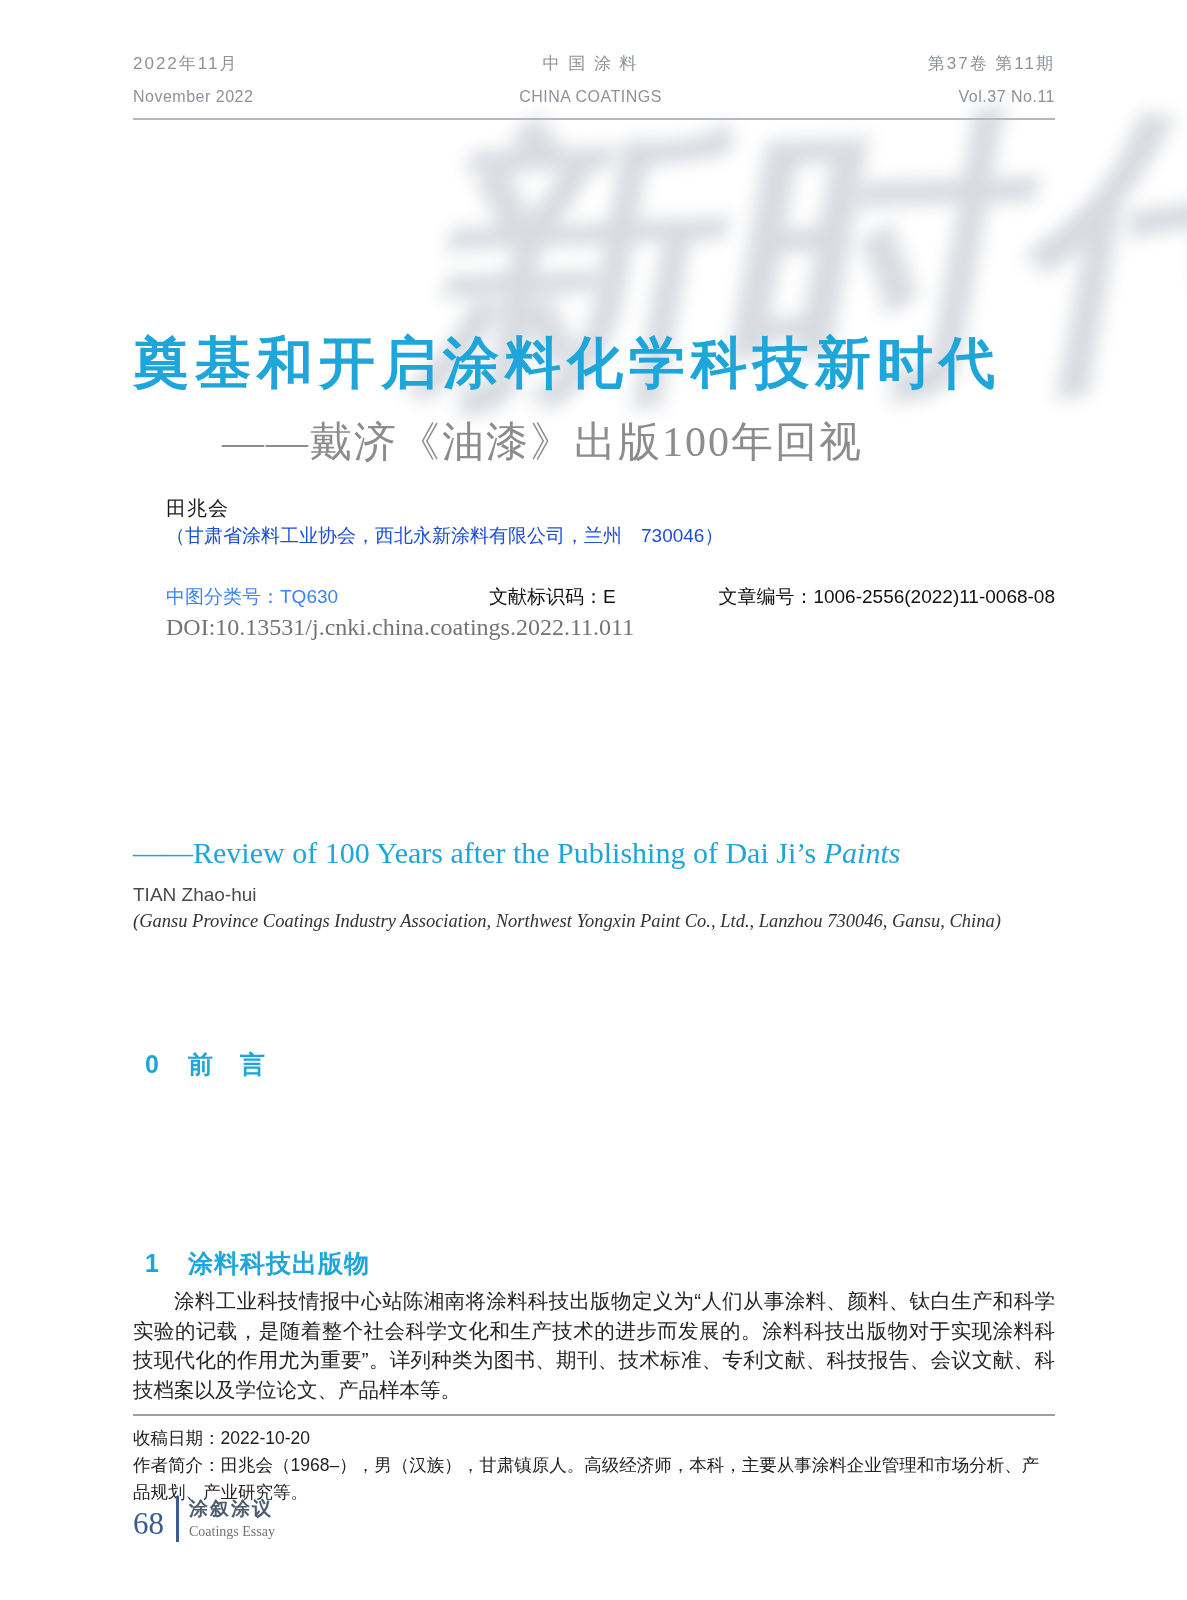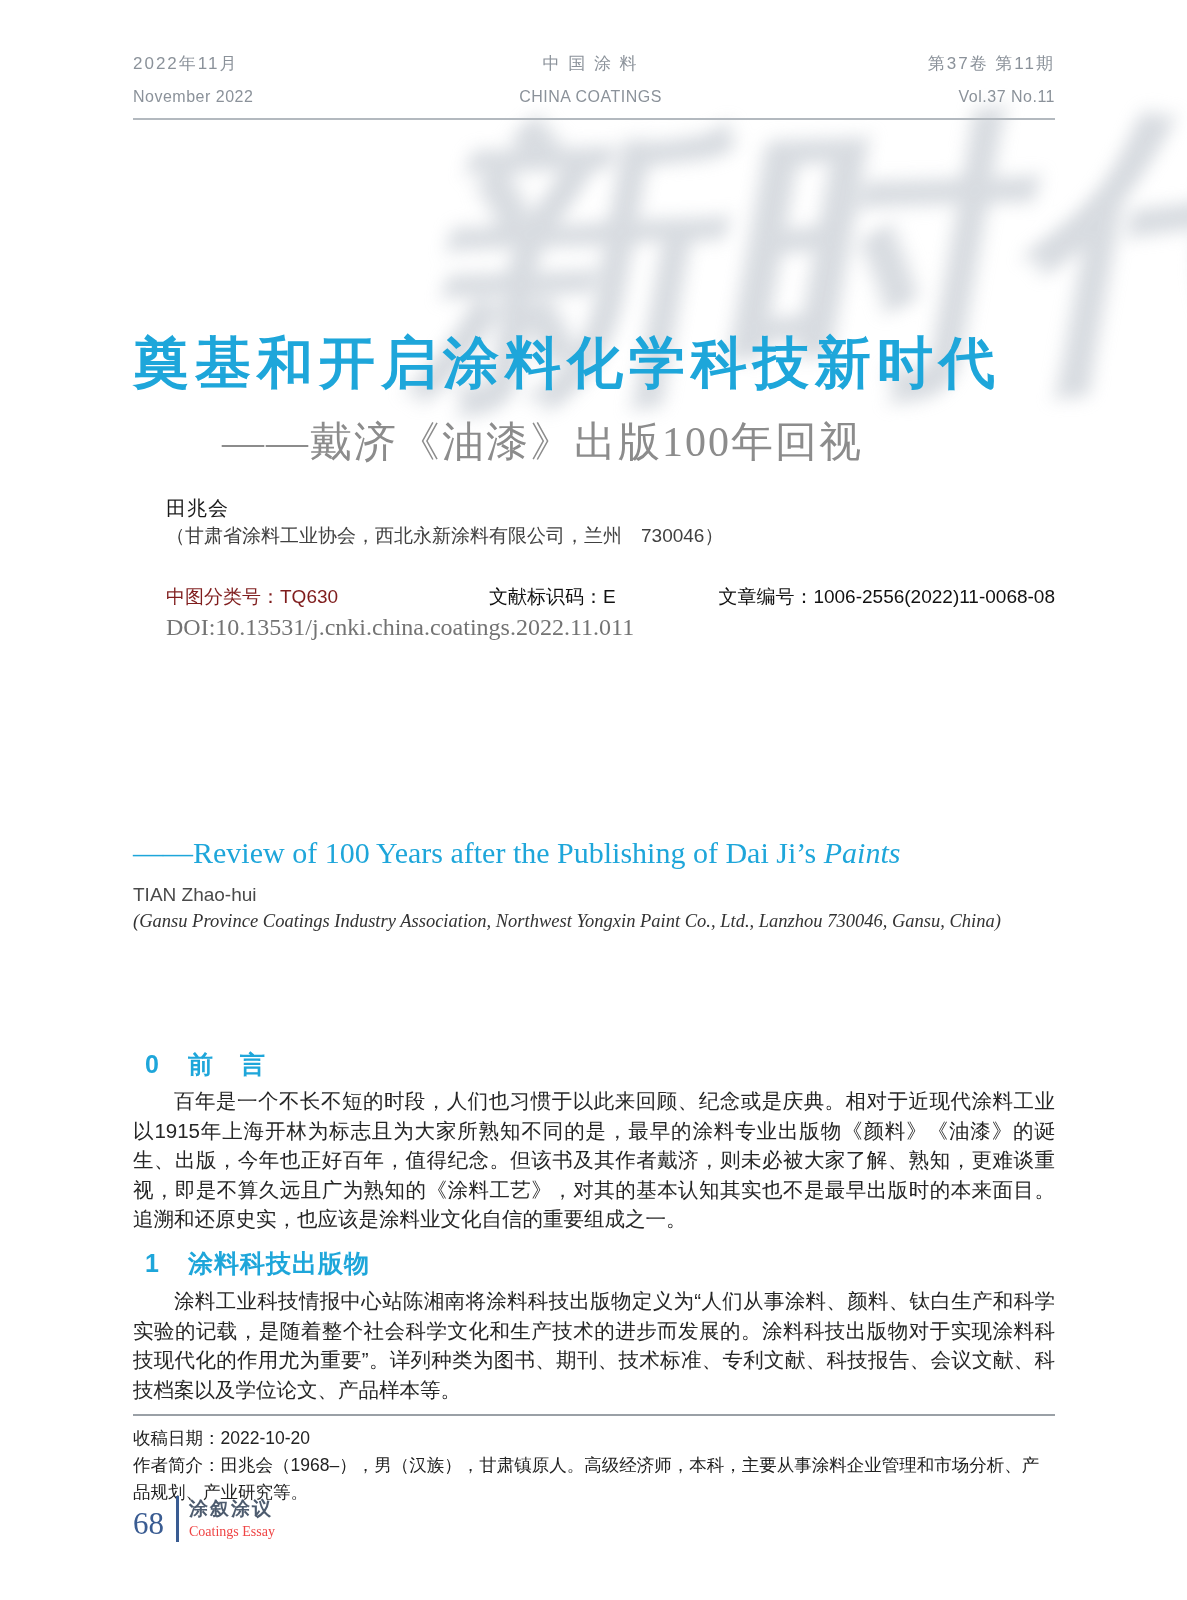--- a/index.html
+++ b/index.html
@@ -33,23 +33,23 @@
     position:absolute; left:133px; top:326px; z-index:1;
     font-size:56px; font-weight:700; letter-spacing:6px; color:#1ea6da;
   }
   .cn-subtitle {
     position:absolute; left:222px; top:414px; z-index:1;
     font-size:42px; color:#8c8c8c; letter-spacing:2px;
     font-family:cursive, "Liberation Serif", serif;
   }
   
   .cn-author { position:absolute; left:166px; top:495px; font-size:20px; color:#1a1a1a; letter-spacing:1px; z-index:1; }
-  .cn-affil  { position:absolute; left:166px; top:523px; font-size:19px; color:#404040; z-index:1; }
+  .cn-affil  { position:absolute; left:166px; top:523px; font-size:19px; color:#1d4ed8; z-index:1; }
   
-  .meta-clc  { position:absolute; left:166px; top:584px; font-size:19px; color:#7f1d1d; z-index:1; }
+  .meta-clc  { position:absolute; left:166px; top:584px; font-size:19px; color:#3b82f6; z-index:1; }
   .meta-code { position:absolute; left:489px; top:584px; font-size:19px; color:#111; z-index:1; }
   .meta-no   { position:absolute; right:132px; top:584px; font-size:19px; color:#111; z-index:1; }
   .doi { position:absolute; left:166px; top:614px; font-size:24px; color:#737373; font-family:"Liberation Serif", serif; z-index:1; }
   
   .en-title {
     position:absolute; left:133px; top:724px; z-index:1;
     font-family:"Liberation Serif", serif; font-weight:700;
     font-size:37px; line-height:56px; color:#1ea6da;
   }
   .en-subtitle {
@@ -77,21 +77,21 @@
   .footnote {
     position:absolute; left:133px; top:1414px; width:922px; z-index:1;
     border-top:2px solid #9aa0a6; padding-top:9px;
     font-size:17.5px; line-height:27px; color:#222;
   }
   
   .footer { position:absolute; left:133px; top:1496px; display:flex; z-index:1; }
   .page-num { font-family:"Liberation Serif", serif; font-size:31px; color:#3a5c92; margin-top:10px; }
   .footer-bar { width:3px; height:46px; background:#3a5c92; margin:0 10px 0 12px; }
   .col-cn { font-size:19px; font-weight:700; color:#4d5b6e; letter-spacing:2px; }
-  .col-en { font-size:14px; color:#ef4444; font-family:"Liberation Serif", serif; margin-top:2px; }
+  .col-en { font-size:14px; color:#737373; font-family:"Liberation Serif", serif; margin-top:2px; }
 </style>
 </head>
 <body>
 
 <div class="page">
 
   <div class="watermark">新时代</div>
 
   <div class="header">
     <div class="col c-left">
@@ -120,21 +120,20 @@
   <div class="doi">DOI:10.13531/j.cnki.china.coatings.2022.11.011</div>
 
   <div class="en-subtitle"><span>——Review of 100 Years after the Publishing of Dai Ji’s </span><span class="it">Paints</span></div>
 
   <div class="en-author">TIAN Zhao-hui</div>
   <div class="en-affil">(Gansu Province Coatings Industry Association, Northwest Yongxin Paint Co., Ltd., Lanzhou 730046, Gansu, China)</div>
 
   <div class="sec-head" id="sec0">
     <span class="num">0</span><span>前　言</span>
   </div>
-  <div class="body-para" id="para0">百年是一个不长不短的时段，人们也习惯于以此来回顾、纪念或是庆典。相对于近现代涂料工业以1915年上海开林为标志且为大家所熟知不同的是，最早的涂料专业出版物《颜料》《油漆》的诞生、出版，今年也正好百年，值得纪念。但该书及其作者戴济，则未必被大家了解、熟知，更难谈重视，即是不算久远且广为熟知的《涂料工艺》，对其的基本认知其实也不是最早出版时的本来面目。追溯和还原史实，也应该是涂料业文化自信的重要组成之一。</div>
 
   <div class="sec-head" id="sec1">
     <span class="num">1</span><span>涂料科技出版物</span>
   </div>
   <div class="body-para" id="para1">涂料工业科技情报中心站陈湘南将涂料科技出版物定义为“人们从事涂料、颜料、钛白生产和科学实验的记载，是随着整个社会科学文化和生产技术的进步而发展的。涂料科技出版物对于实现涂料科技现代化的作用尤为重要”。详列种类为图书、期刊、技术标准、专利文献、科技报告、会议文献、科技档案以及学位论文、产品样本等。</div>
 
   <div class="footnote">
     <div>收稿日期：2022-10-20</div>
     <div>作者简介：田兆会（1968–），男（汉族），甘肃镇原人。高级经济师，本科，主要从事涂料企业管理和市场分析、产品规划、产业研究等。</div>
   </div>

